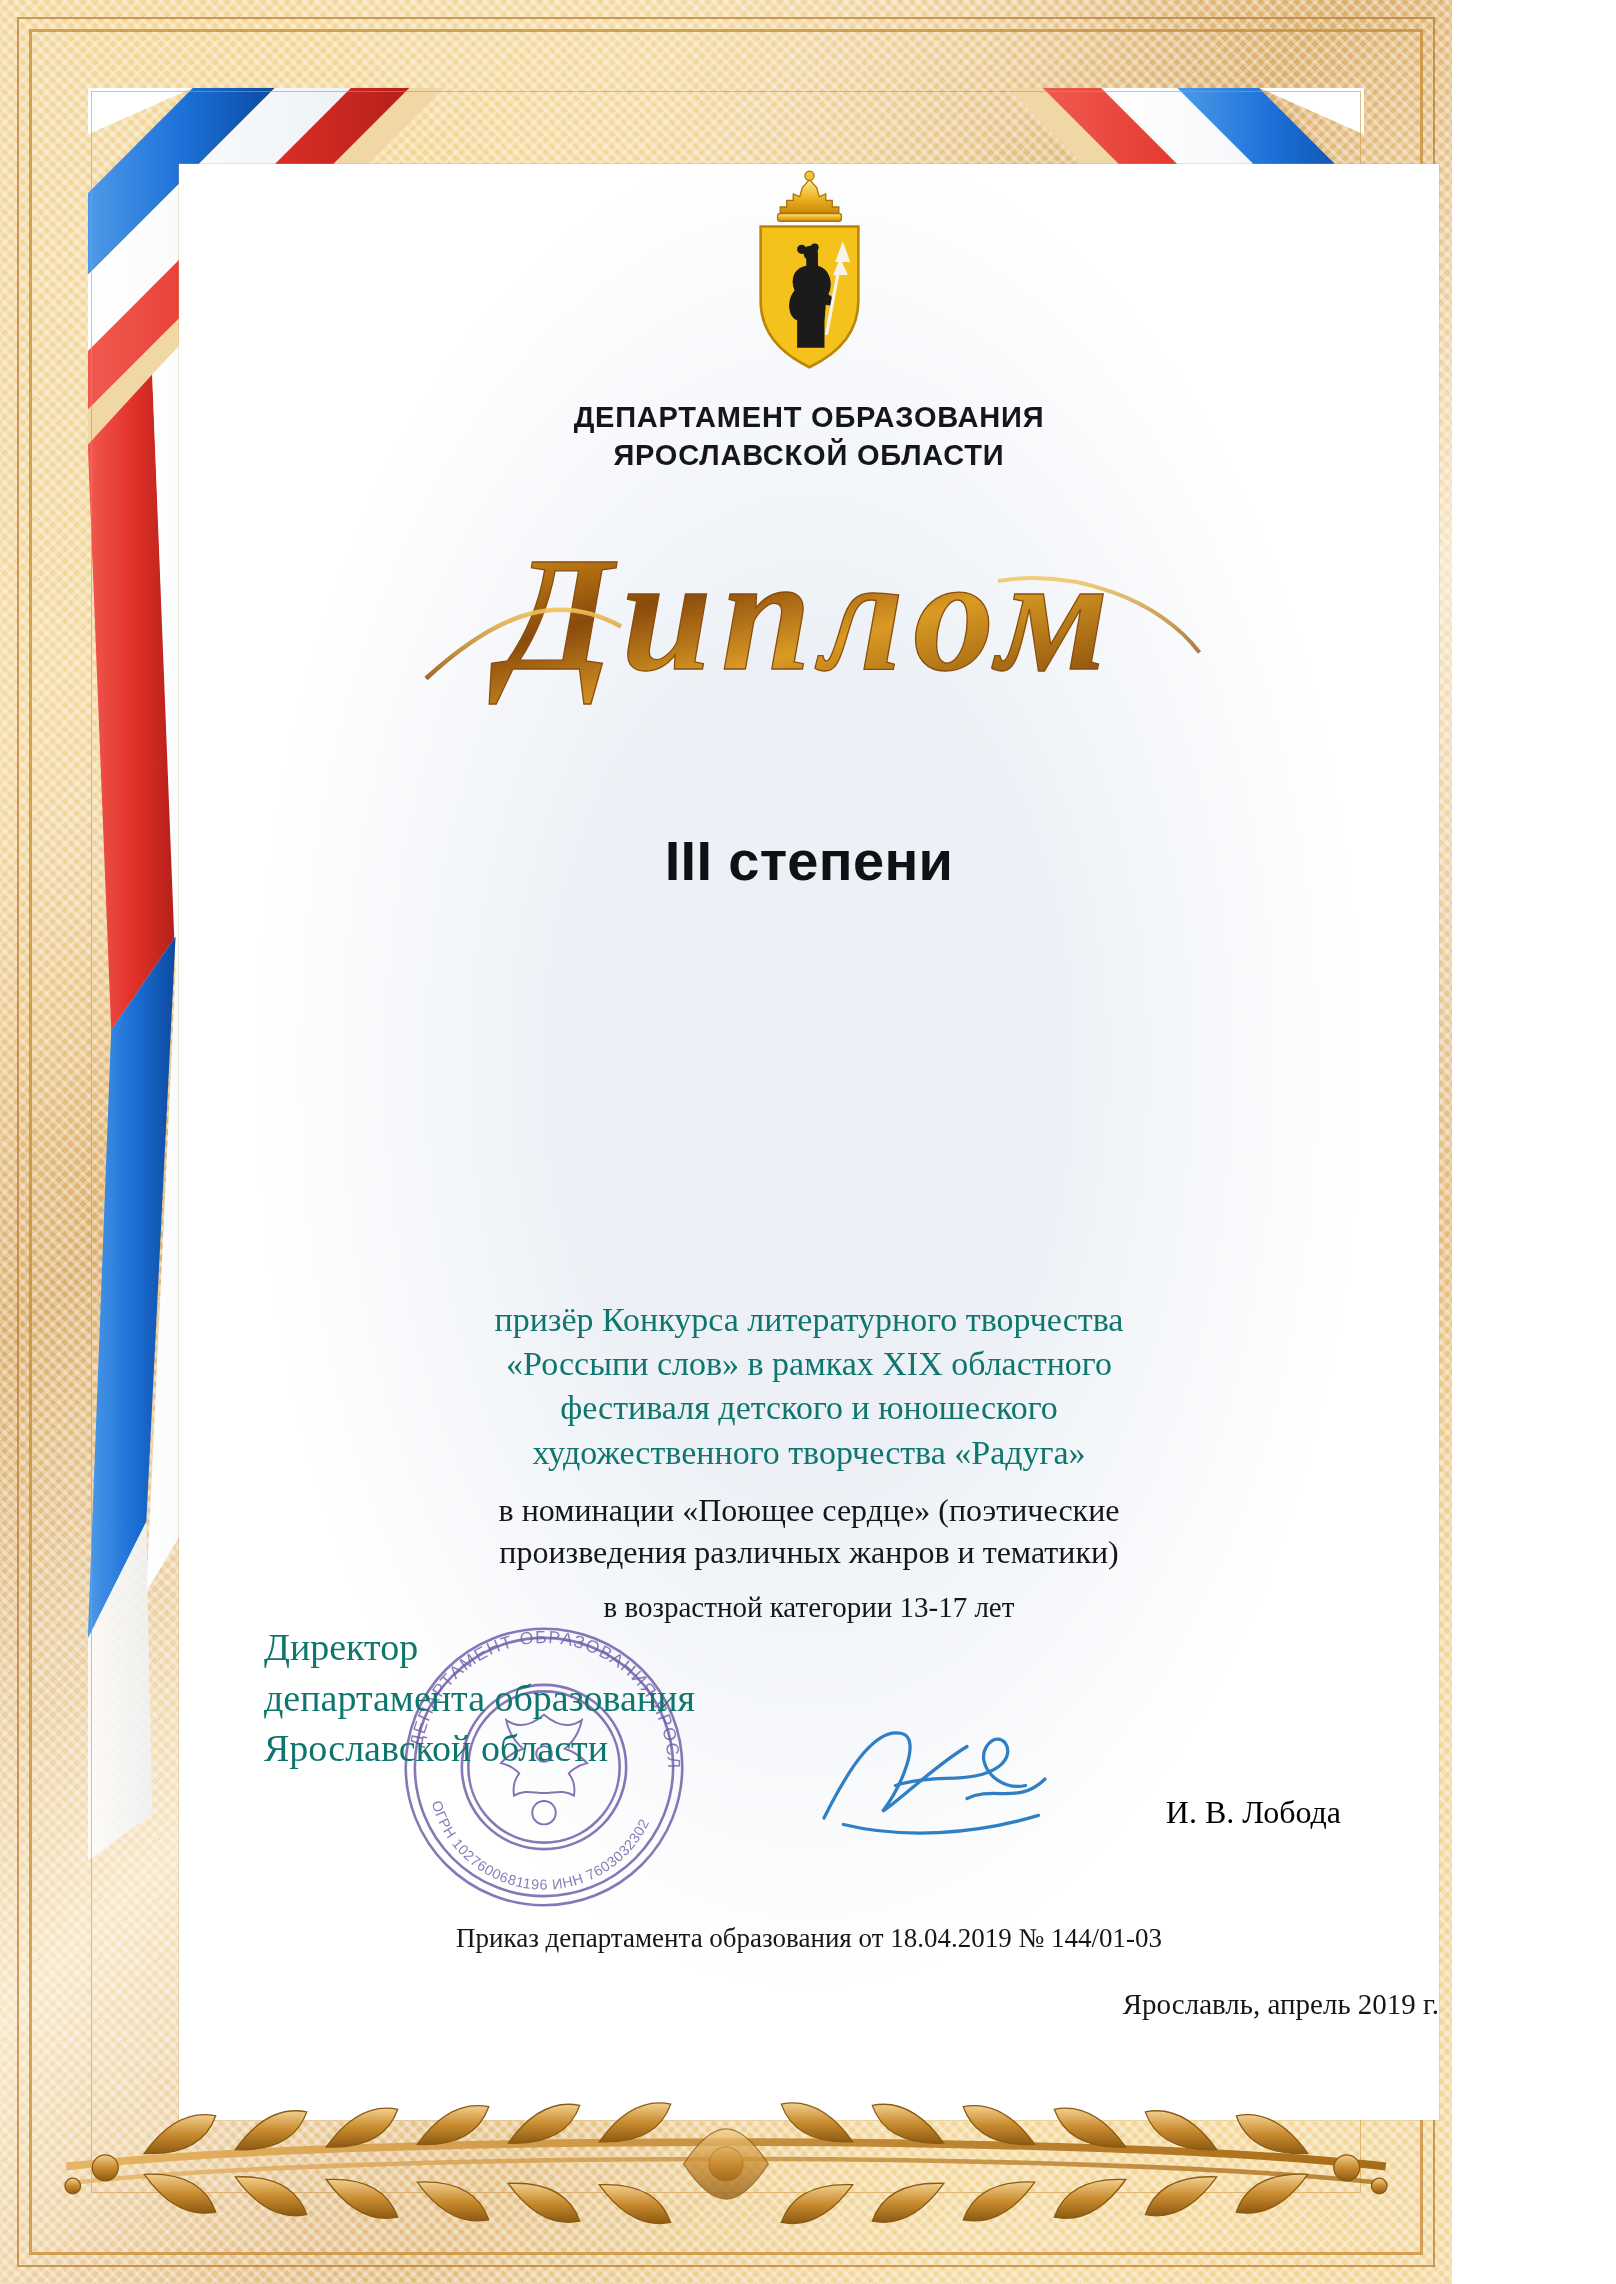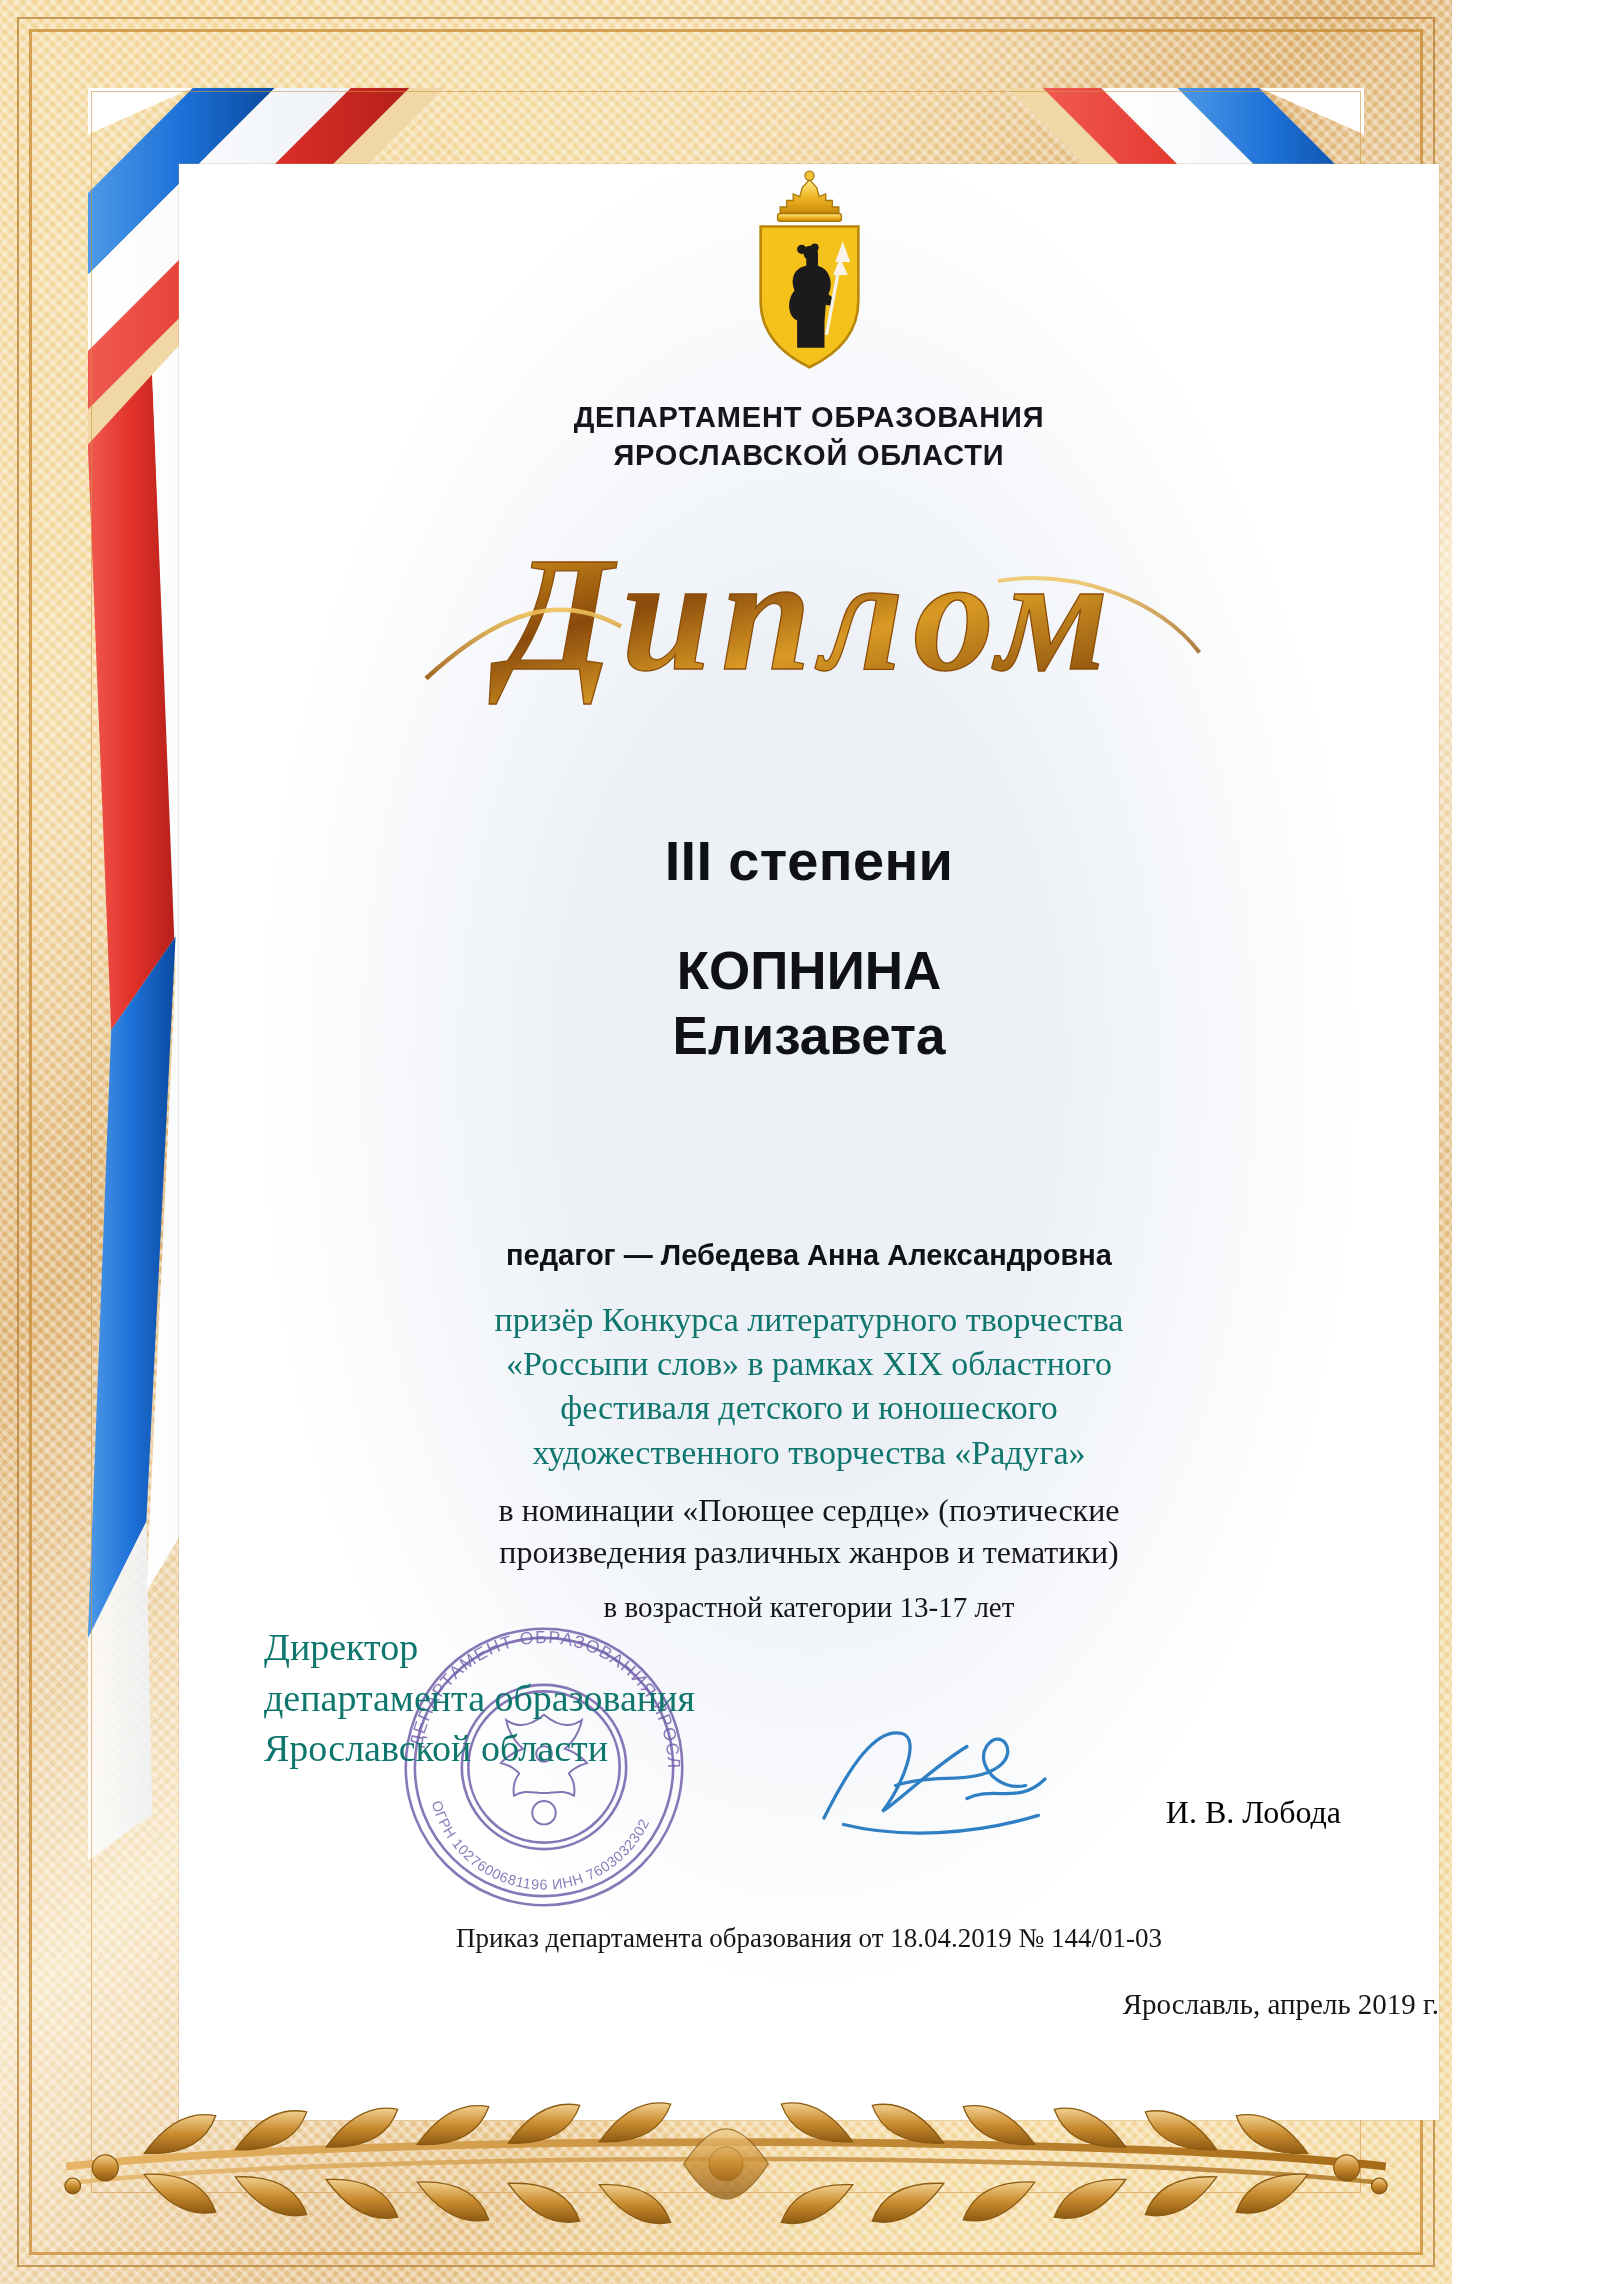--- a/index.html
+++ b/index.html
@@ -378,27 +378,22 @@
         </defs>
         <text x="710" y="215" text-anchor="middle" font-family="Liberation Serif, serif" font-size="250" font-style="italic" font-weight="bold" fill="url(#gscript)" stroke="#8a4d0a" stroke-width="2" letter-spacing="14">Диплом</text>
 
         <path d="M120 230 C 240 120, 330 100, 420 150" stroke="url(#gscript2)" stroke-width="7" fill="none" opacity=".9"></path>
         <path d="M1000 80 C 1120 60, 1250 110, 1310 190" stroke="url(#gscript2)" stroke-width="6" fill="none" opacity=".8"></path>
       </svg>
     </div>
 
     <div class="degree">III степени</div>
 
-    <div class="recipient">
-      <div>КОПНИНА</div>
-      <div>Елизавета</div>
-    </div>
-
-
-    <div class="teacher">педагог — Лебедева Анна Александровна</div>
+
+
 
     <div class="award">
       <div>призёр Конкурса литературного творчества</div>
       <div>«Россыпи слов» в рамках XIX областного</div>
       <div>фестиваля детского и юношеского</div>
       <div>художественного творчества «Радуга»</div>
     </div>
 
     <div class="nomination">
       <div>в номинации «Поющее сердце» (поэтические</div>

